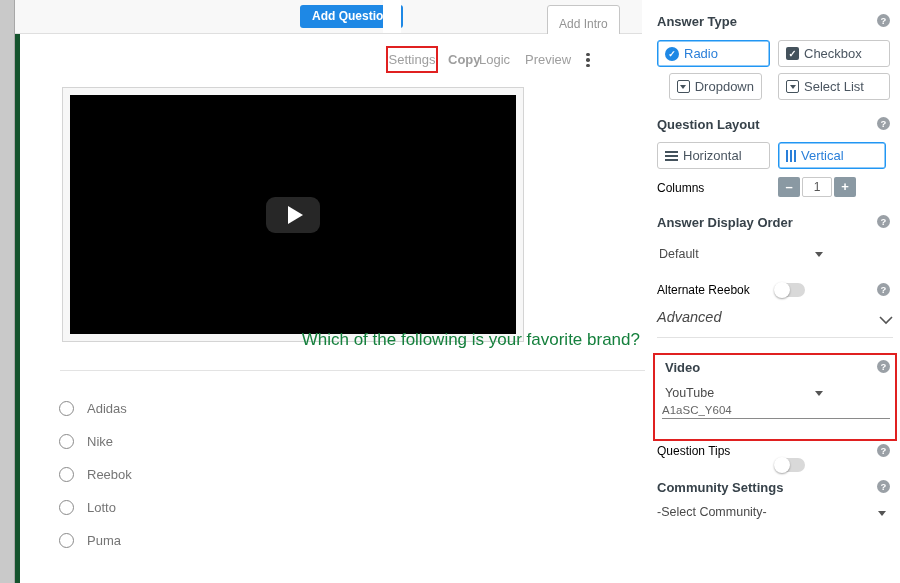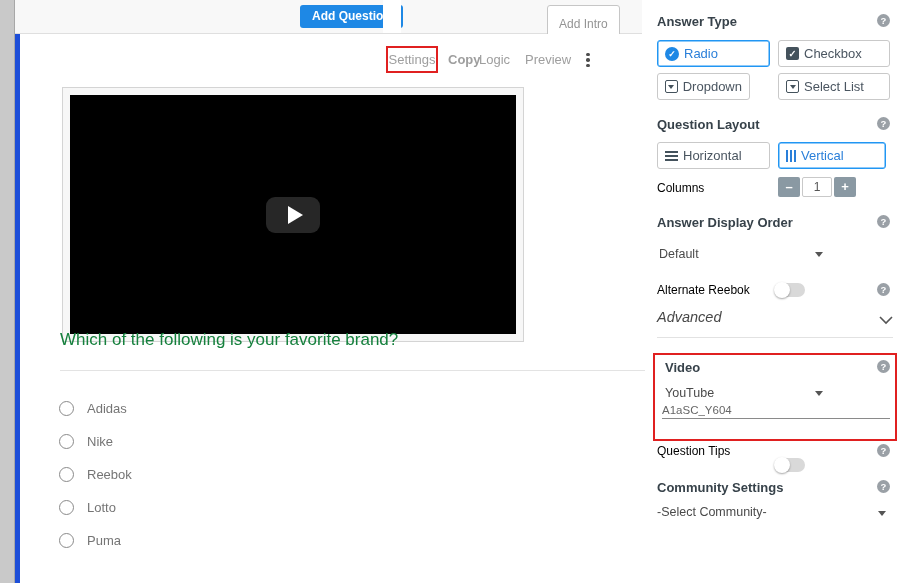--- a/index.html
+++ b/index.html
@@ -11,21 +11,21 @@
 
   
   #topbar { left:15px; top:0; width:627px; height:34px; background:#f8f8f8; border-bottom:1px solid #dfdfdf; }
   #add-question-btn { left:285px; top:5px; height:23px; padding:0 12px; background:#1e88e5; color:#fff;
     font-size:12px; font-weight:bold; border:none; border-radius:3px; cursor:pointer; line-height:23px; }
   #topbar-gap { left:368px; top:0; width:18px; height:33px; background:#fff; }
   #add-intro-btn { left:532px; top:5px; height:38px; padding:0 11px; background:#fff; color:#949494;
     font-size:12px; border:1px solid #c6c6c6; border-radius:3px; cursor:pointer; line-height:21px; }
 
   
-  #main { left:15px; top:34px; width:630px; height:549px; background:#fff; border-left:5px solid #1d4ed8; }
+  #main { left:15px; top:34px; width:630px; height:549px; background:#fff; border-left:5px solid #14532d;text-align:right; }
 
   .tab { font-size:13px; color:#9e9e9e; cursor:pointer; }
   #settings-box { left:366px; top:12px; width:52px; height:27px; border:2px solid #e02020;
     display:flex; align-items:center; justify-content:center; }
   #tab-copy   { left:428px; top:18px;font-weight:bold; }
   #tab-logic  { left:459px; top:18px; }
   #tab-preview{ left:505px; top:18px; }
   #kebab { left:561px; top:16px; width:14px; height:20px; display:flex; flex-direction:column;
     align-items:center; justify-content:center; gap:2px; cursor:pointer; }
   #kebab i { width:3.5px; height:3.5px; border-radius:50%; background:#4d4d4d; }
@@ -155,21 +155,21 @@
   <span class="abs help" style="left:232px;top:14px"></span>
 
   <div class="abs type-btn selected" style="left:12px;top:40px;width:113px">
     <span class="ic-radio">✓</span>
     <span>Radio</span>
   </div>
   <div class="abs type-btn" style="left:133px;top:40px;width:112px">
     <span class="ic-check">✓</span>
     <span>Checkbox</span>
   </div>
-  <div class="abs type-btn" style="left:12px;top:73px;width:93px">
+  <div class="abs type-btn" style="left:24px;top:73px;width:93px">
     <span class="ic-dd">
         <i></i>
       </span>
     <span>Dropdown</span>
   </div>
   <div class="abs type-btn" style="left:133px;top:73px;width:112px">
     <span class="ic-dd">
         <i></i>
       </span>
     <span>Select List</span>

